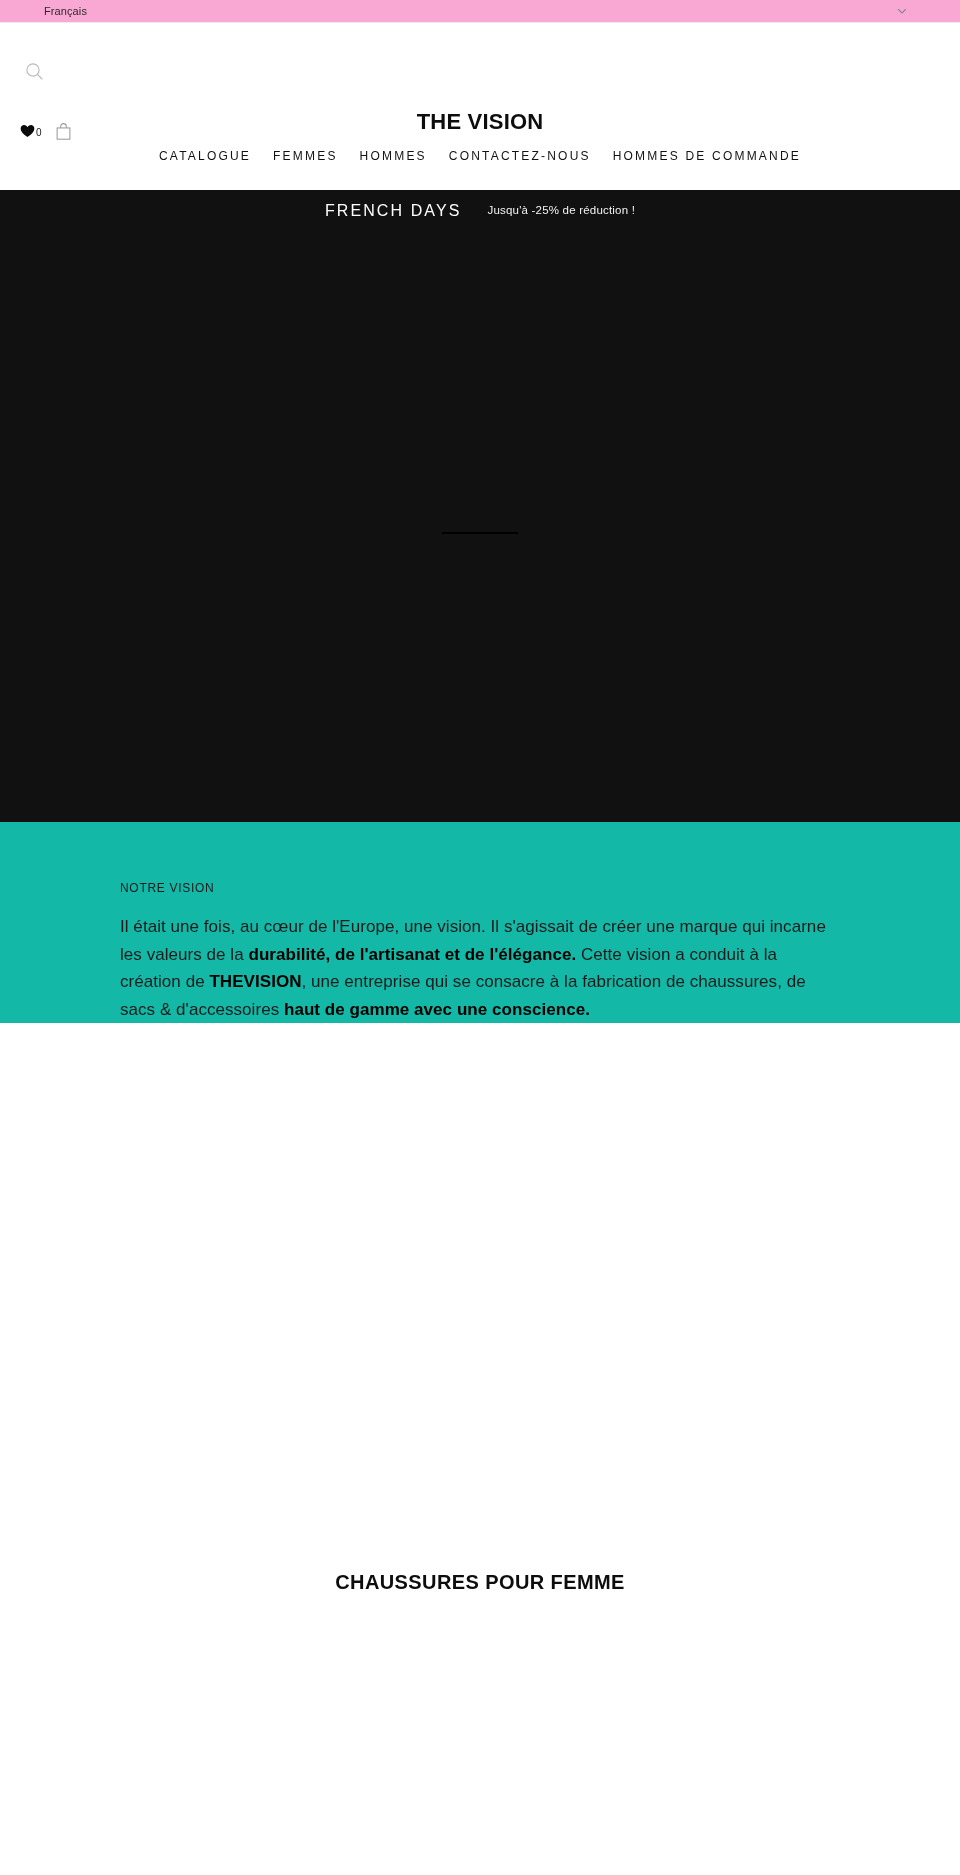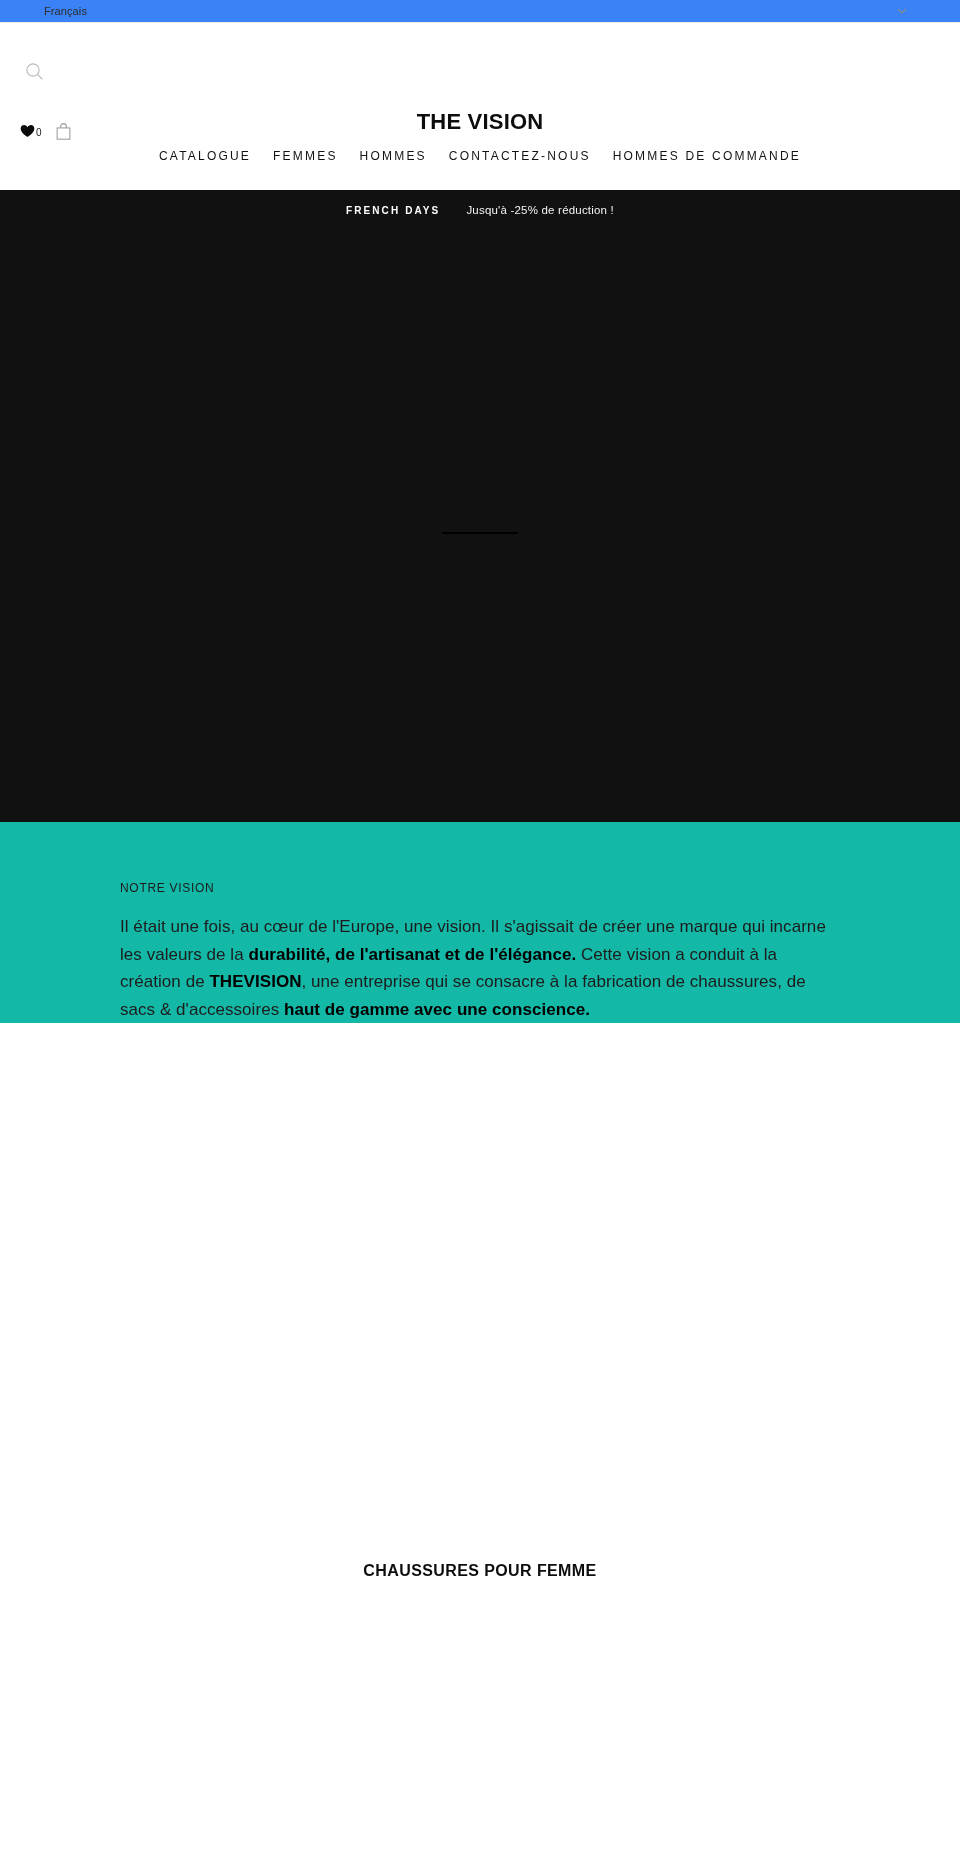--- a/index.html
+++ b/index.html
@@ -18,21 +18,21 @@
     overflow: hidden;
   }
 
   
   .lang-bar {
     height: 23px;
     width: 100%;
     display: flex;
     align-items: center;
     border-bottom: 1px solid #ececec;
-    background: #3b82f6;
+    background: #f9a8d4;
     position: relative;
   }
   .lang-select {
     display: flex;
     align-items: center;
     gap: 6px;
     margin-left: 44px;
     cursor: pointer;
   }
   .lang-label {
@@ -130,22 +130,22 @@
     width: 100%;
     height: 42px;
     background: #111111;
     display: flex;
     align-items: center;
     justify-content: center;
     gap: 26px;
   }
   .announce .strong {
     color: #ffffff;
-    font-size: 10px;
-    font-weight: 700;
+    font-size: 16px;
+    font-weight: 400;
     letter-spacing: 2.1px;
     line-height: 1;
   }
   .announce .normal {
     color: #f2f2f2;
     font-size: 11.5px;
     letter-spacing: .2px;
     line-height: 1;
   }
 
@@ -192,25 +192,25 @@
     letter-spacing: .05px;
   }
   .vision-body b { font-weight: 700; color: #000; }
 
   
   .products {
     padding-top: 540px;
     text-align: center;
   }
   .products h2 {
-    font-size: 16px;
+    font-size: 20px;
     font-weight: 700;
     letter-spacing: .4px;
     color: #0d0d0d;
-    margin: 0;
+    margin: 9px;
     line-height: 1;
   }
   .product-grid {
     min-height: 230px;
   }
 </style>
 </head>
 <body>
 
 <div class="page">

